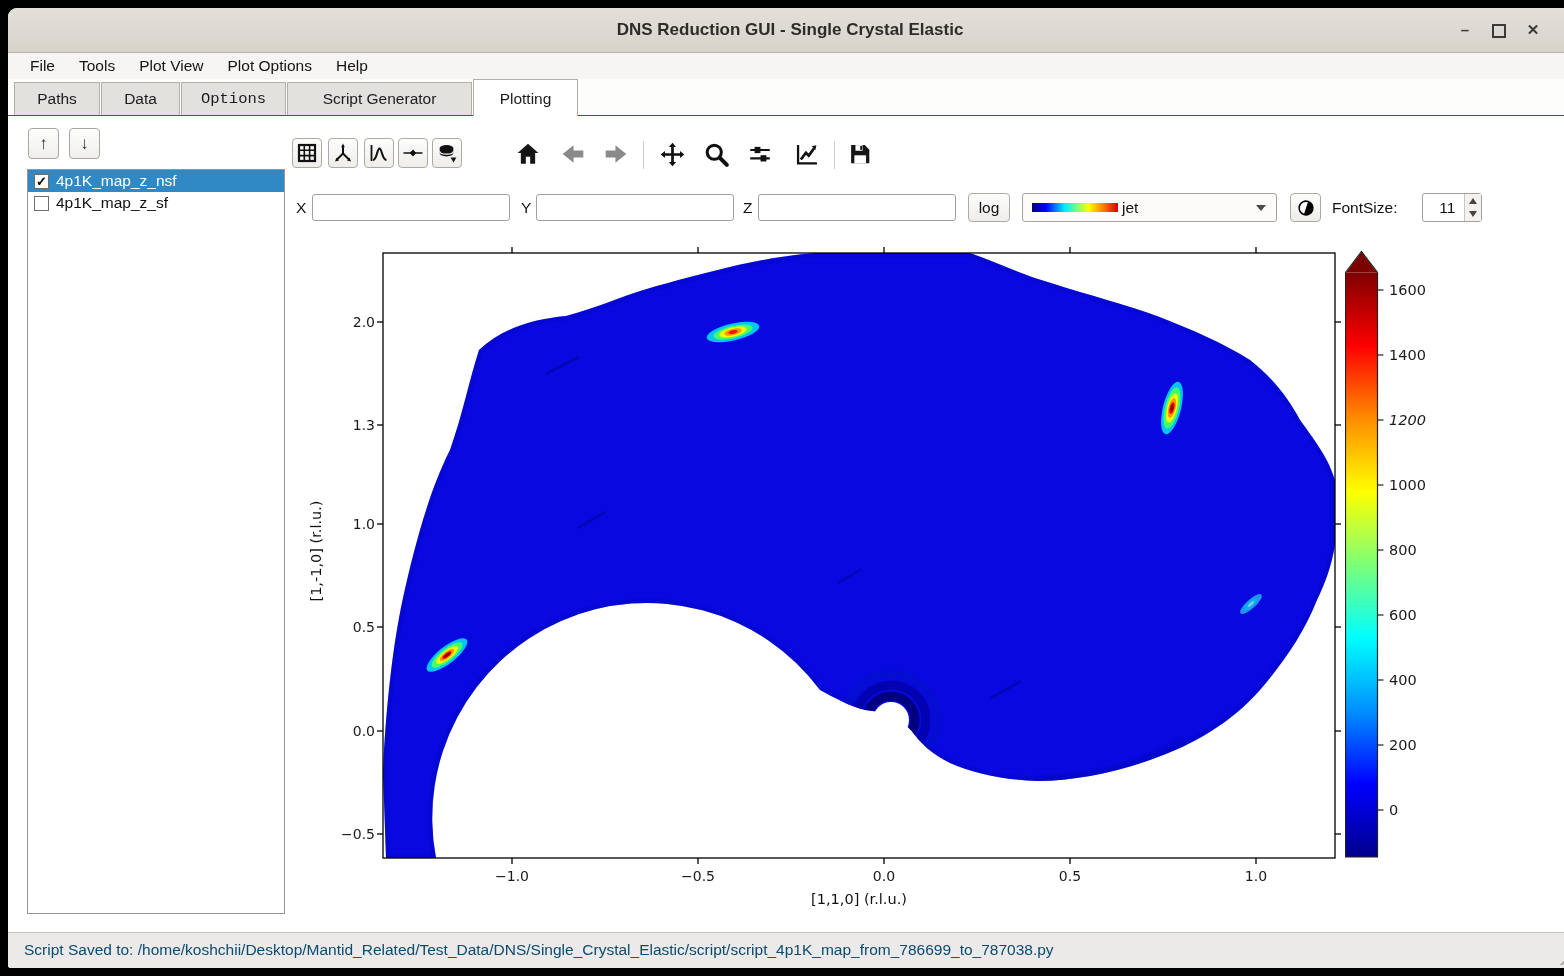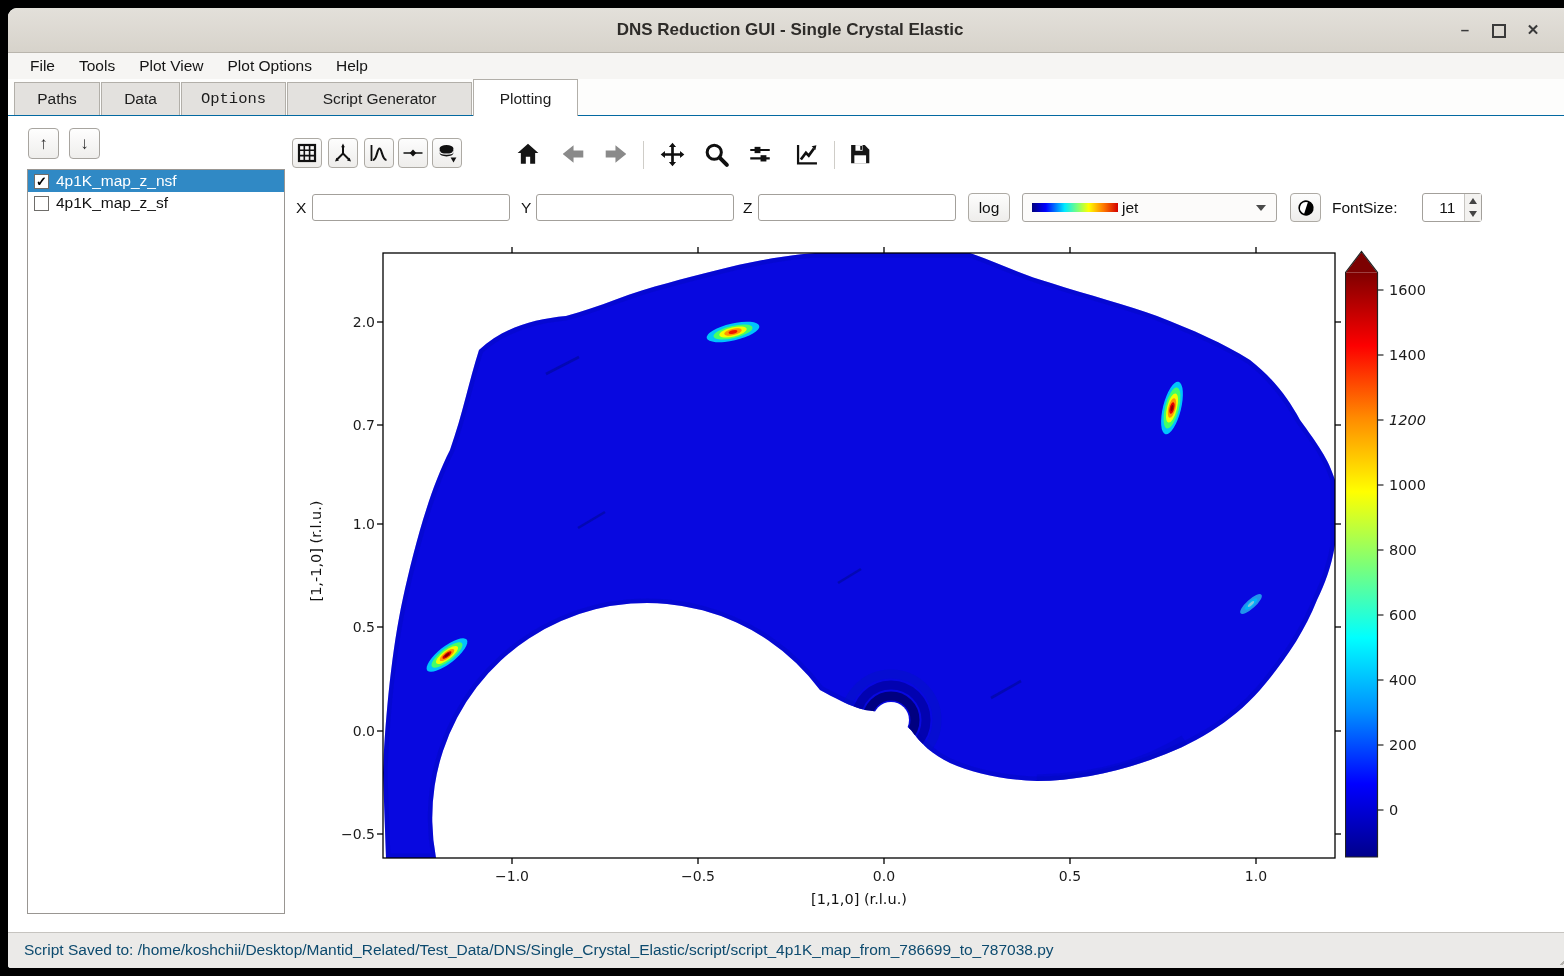--- a/index.html
+++ b/index.html
@@ -327,21 +327,21 @@
       </svg>
     </div>
 
     <div class="ticklabel xt" style="left:476px;">−1.0</div>
     <div class="ticklabel xt" style="left:662px;">−0.5</div>
     <div class="ticklabel xt" style="left:848px;">0.0</div>
     <div class="ticklabel xt" style="left:1034px;">0.5</div>
     <div class="ticklabel xt" style="left:1220px;">1.0</div>
 
     <div class="ticklabel yt" style="top:197px;">2.0</div>
-    <div class="ticklabel yt" style="top:300px;">0.7</div>
+    <div class="ticklabel yt" style="top:300px;">1.3</div>
     <div class="ticklabel yt" style="top:399px;">1.0</div>
     <div class="ticklabel yt" style="top:502px;">0.5</div>
     <div class="ticklabel yt" style="top:606px;">0.0</div>
     <div class="ticklabel yt" style="top:709px;">−0.5</div>
 
     <div class="axis-title" style="left:751px;top:775px;width:200px;text-align:center;">[1,1,0] (r.l.u.)</div>
     <div class="axis-title" style="left:208px;top:427px;width:200px;text-align:center;transform:rotate(-90deg);">[1,-1,0] (r.l.u.)</div>
 
     <div class="cbar">
       <svg width="100" height="620" viewBox="0 0 100 620">

